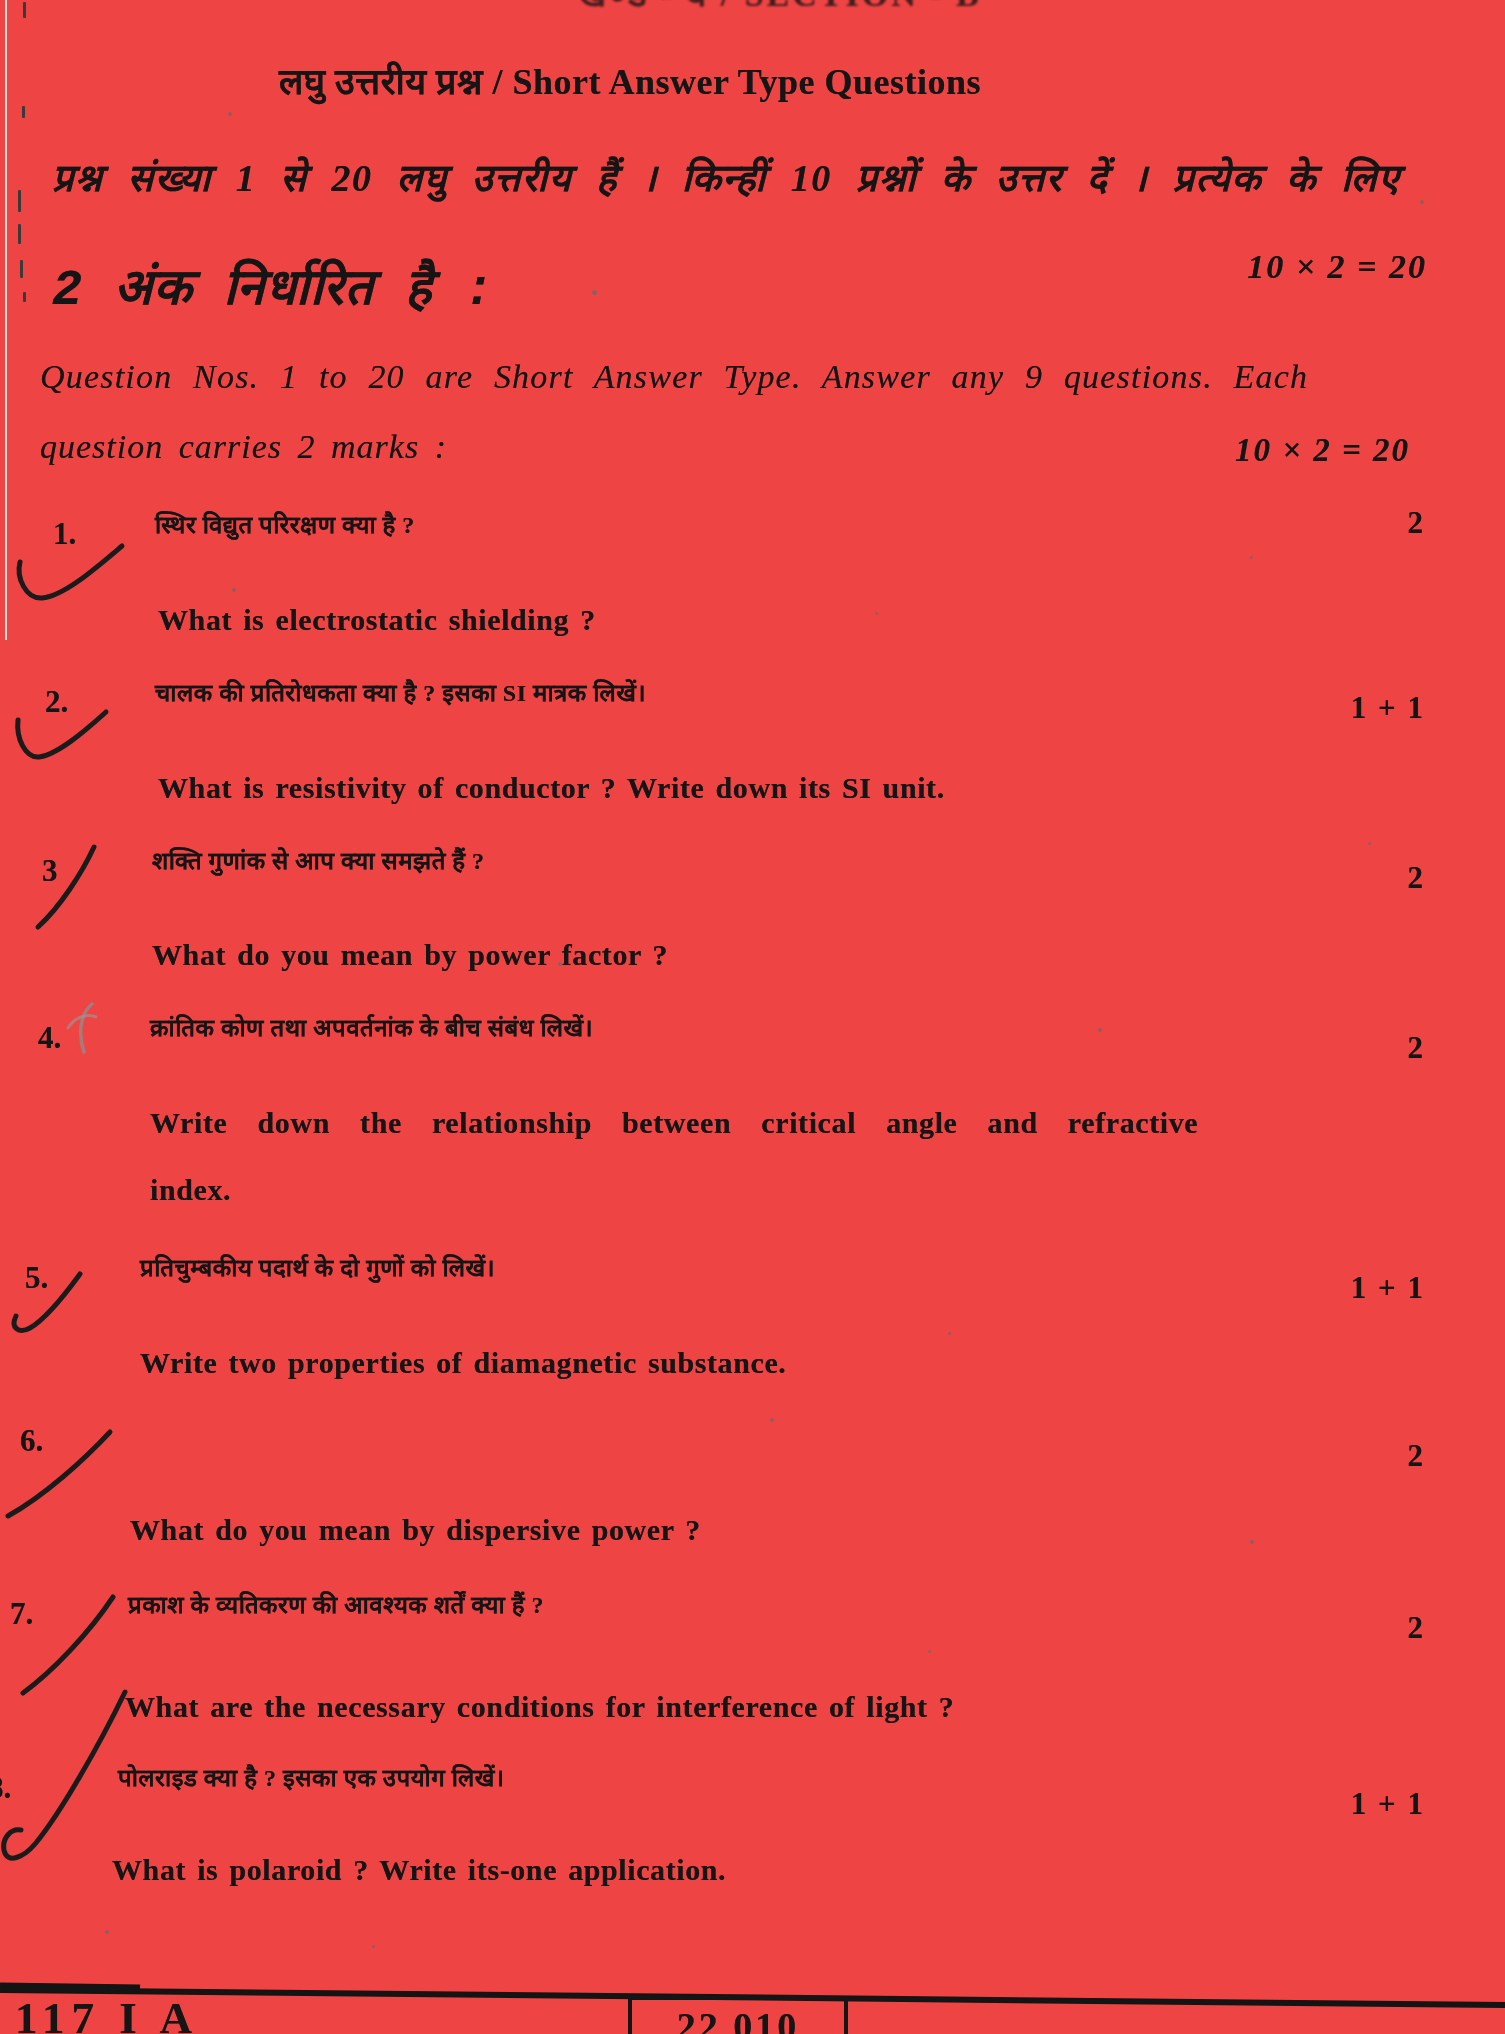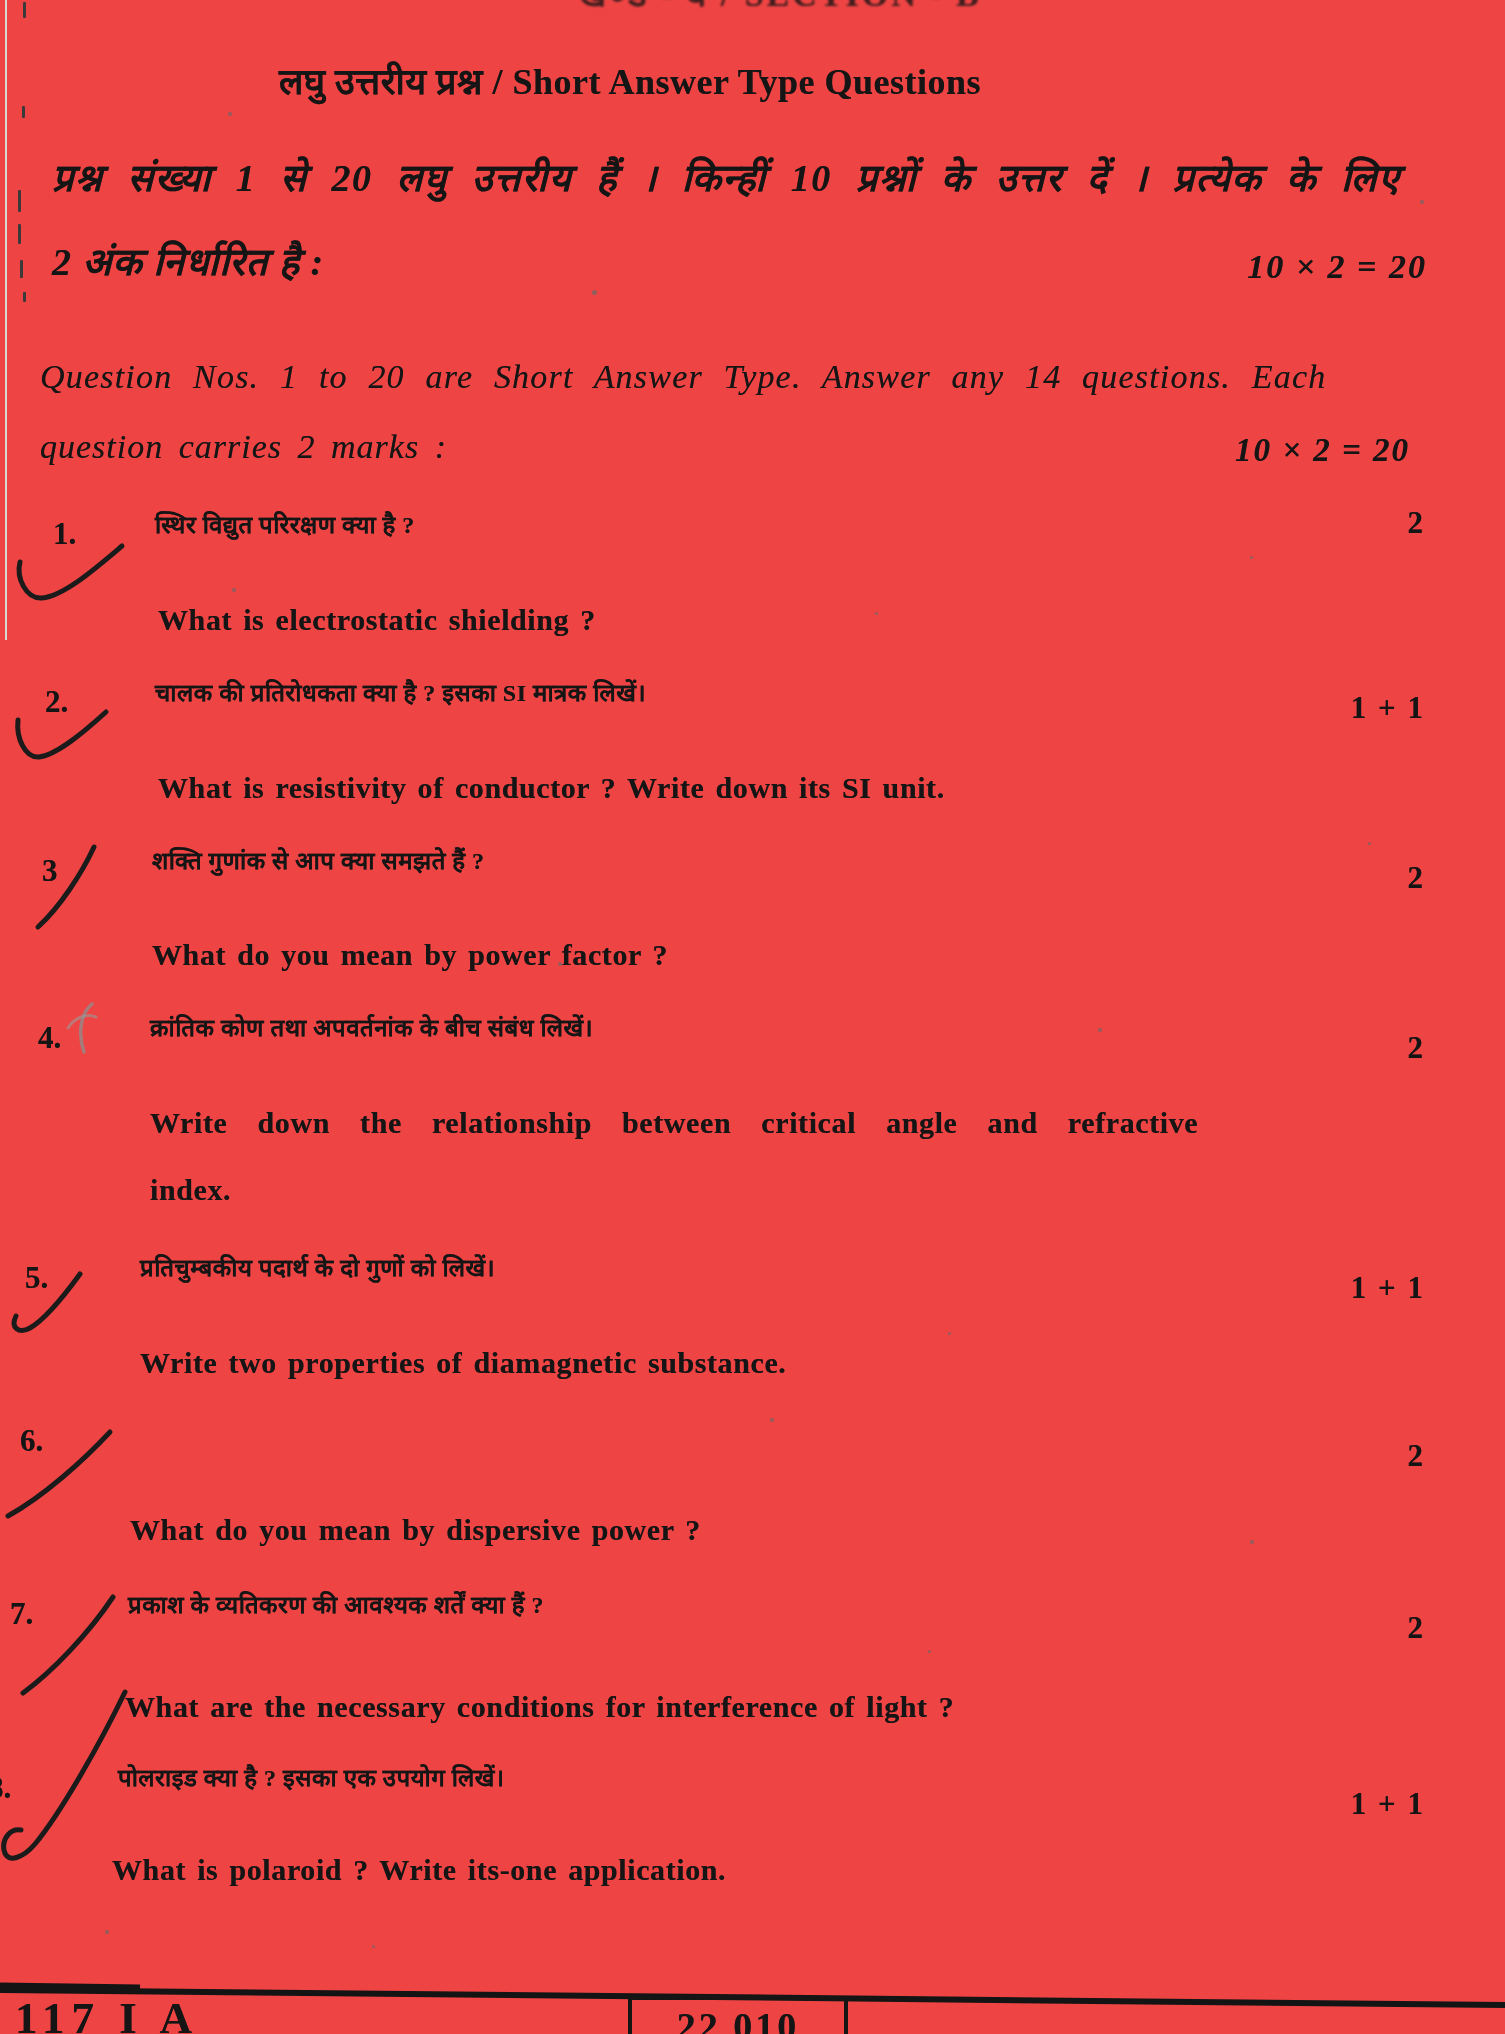--- a/index.html
+++ b/index.html
@@ -23,22 +23,22 @@
     position:absolute; top:56px; left:100px; right:345px; text-align:center;
     font-size:36px; font-weight:700; letter-spacing:.5px;
   }
   
   .hi-instr1{
     position:absolute; top:150px; left:52px; right:10px;
     font-size:38px; font-weight:700; font-style:italic;
     letter-spacing:1.5px; word-spacing:13px; white-space:nowrap;
   }
   .hi-instr2{
-    position:absolute; top:234px; left:52px;
-    font-size:38px; font-weight:700; font-style:italic; letter-spacing:1px;
+    position:absolute; top:251px; left:52px;
+    font-size:50px; font-weight:700; font-style:italic; letter-spacing:1px;font-family:Liberation Mono, monospace;
   }
   .hi-marks{
     position:absolute; top:248px; right:78px;
     font-size:34px; font-weight:700; font-style:italic; letter-spacing:2px;
   }
   .en-instr1{
     position:absolute; top:358px; left:40px; right:8px;
     font-size:34px; font-style:italic; letter-spacing:1.2px; word-spacing:11px;
     white-space:nowrap;
   }
@@ -113,21 +113,21 @@
 
   <div class="cutoff-header">
     <span class="txt">खण्ड - ब / SECTION - B</span>
   </div>
 
   <div class="title txt">लघु उत्तरीय प्रश्न / Short Answer Type Questions</div>
 
   <div class="hi-instr1 txt">प्रश्न संख्या 1 से 20 लघु उत्तरीय हैं । किन्हीं 10 प्रश्नों के उत्तर दें । प्रत्येक के लिए</div>
   <div class="hi-instr2 txt">2 अंक निर्धारित है :</div>
   <div class="hi-marks txt">10 × 2 = 20</div>
-  <div class="en-instr1 txt">Question Nos. 1 to 20 are Short Answer Type. Answer any 14 questions. Each</div>
+  <div class="en-instr1 txt">Question Nos. 1 to 20 are Short Answer Type. Answer any 9 questions. Each</div>
   <div class="en-instr2 txt">question carries 2 marks :</div>
   <div class="en-marks txt">10 × 2 = 20</div>
 
   <div class="qnum txt" style="left:53px;top:516px;">1.</div>
   <svg class="check" style="left:12px;top:540px;" width="118" height="82" viewBox="0 0 118 82">
     <path d="M8,22 C4,38 14,59 30,58 C52,56 84,28 110,6" fill="none" stroke="#1b1b1b" stroke-width="5" stroke-linecap="round"></path>
   </svg>
   <div class="qhindi txt" style="left:155px;top:510px;">स्थिर विद्युत परिरक्षण क्या है ?</div>
   <div class="qmarks txt" style="top:505px;">2</div>
   <div class="qeng txt" style="left:158px;top:603px;">What is electrostatic shielding ?</div>

